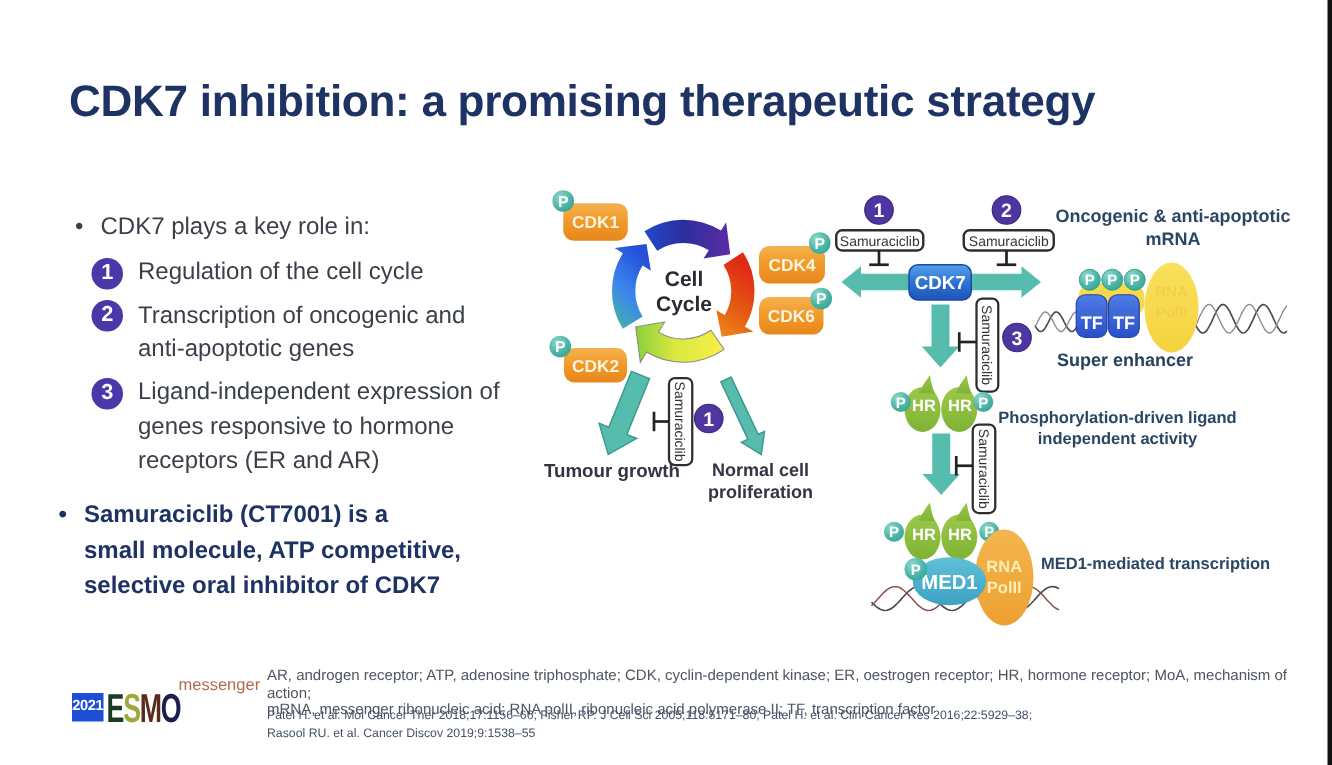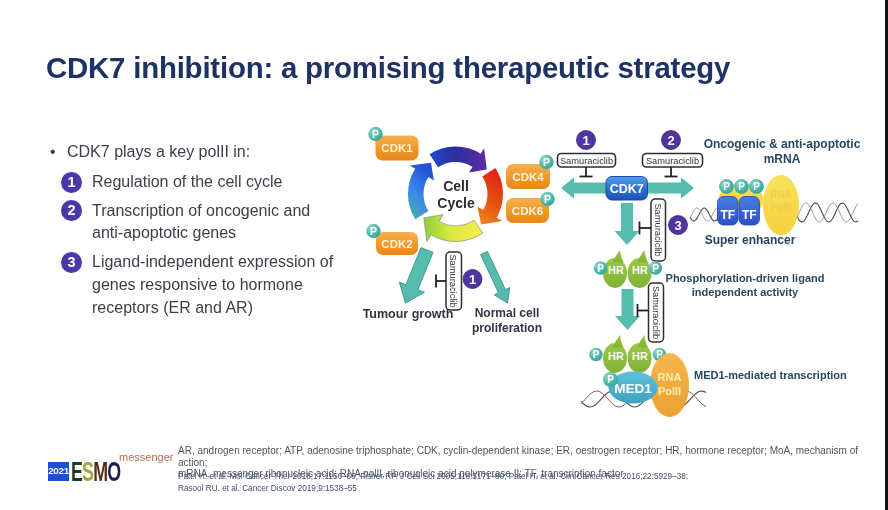--- a/index.html
+++ b/index.html
@@ -18,27 +18,30 @@
 .edge { position:absolute; right:0; top:0; width:3px; height:510px; background:#111; }
 .esmo { position:absolute; left:48px; top:448px; width:130px; height:40px; }
 .esmo .yr { position:absolute; left:0; top:14px; width:21px; height:18.5px; background:#1d4ed8; color:#fff; font-size:9.8px; font-weight:bold; text-align:center; line-height:18.5px; letter-spacing:-0.3px; }
 .esmo .word { position:absolute; left:23px; top:11px; font-size:27px; font-weight:bold; letter-spacing:-1.2px; line-height:27px; transform:scaleX(0.66); transform-origin:left top; white-space:nowrap; }
 .esmo .cong { position:absolute; left:71px; top:4px; font-size:11px; color:#b36b4e; line-height:11px; }
 </style></head>
 <body>
 <div class="page">
   <div class="title">CDK7 inhibition: a promising therapeutic strategy</div>
   <div class="b1">
-      <div class="bullet">CDK7 plays a key polII in:</div>
+      <div class="bullet">CDK7 plays a key role in:</div>
     </div>
   <div class="items">
     <div class="item"><span class="nc">1</span>Regulation of the cell cycle</div>
     <div class="item"><span class="nc">2</span>Transcription of oncogenic and<br>anti-apoptotic genes</div>
     <div class="item"><span class="nc">3</span>Ligand-independent expression of<br>genes responsive to hormone<br>receptors (ER and AR)</div>
   </div>
+  <div class="b2">
+      <div class="bullet">Samuraciclib (CT7001) is a<br>small molecule, ATP competitive,<br>selective oral inhibitor of CDK7</div>
+    </div>
   <svg width="888" height="510" viewBox="0 0 888 510" style="position:absolute;left:0;top:0;">
 <defs>
 <linearGradient id="gLeftArc" x1="0" y1="1" x2="0.45" y2="0">
  <stop offset="0" stop-color="#45b79e"></stop>
           <stop offset="0.5" stop-color="#3c86ec"></stop>
           <stop offset="1" stop-color="#2450d8"></stop>
 </linearGradient>
 <linearGradient id="gTopArc" x1="0" y1="0" x2="1" y2="0">
  <stop offset="0" stop-color="#2149cc"></stop>
           <stop offset="0.45" stop-color="#2b2f9e"></stop>

